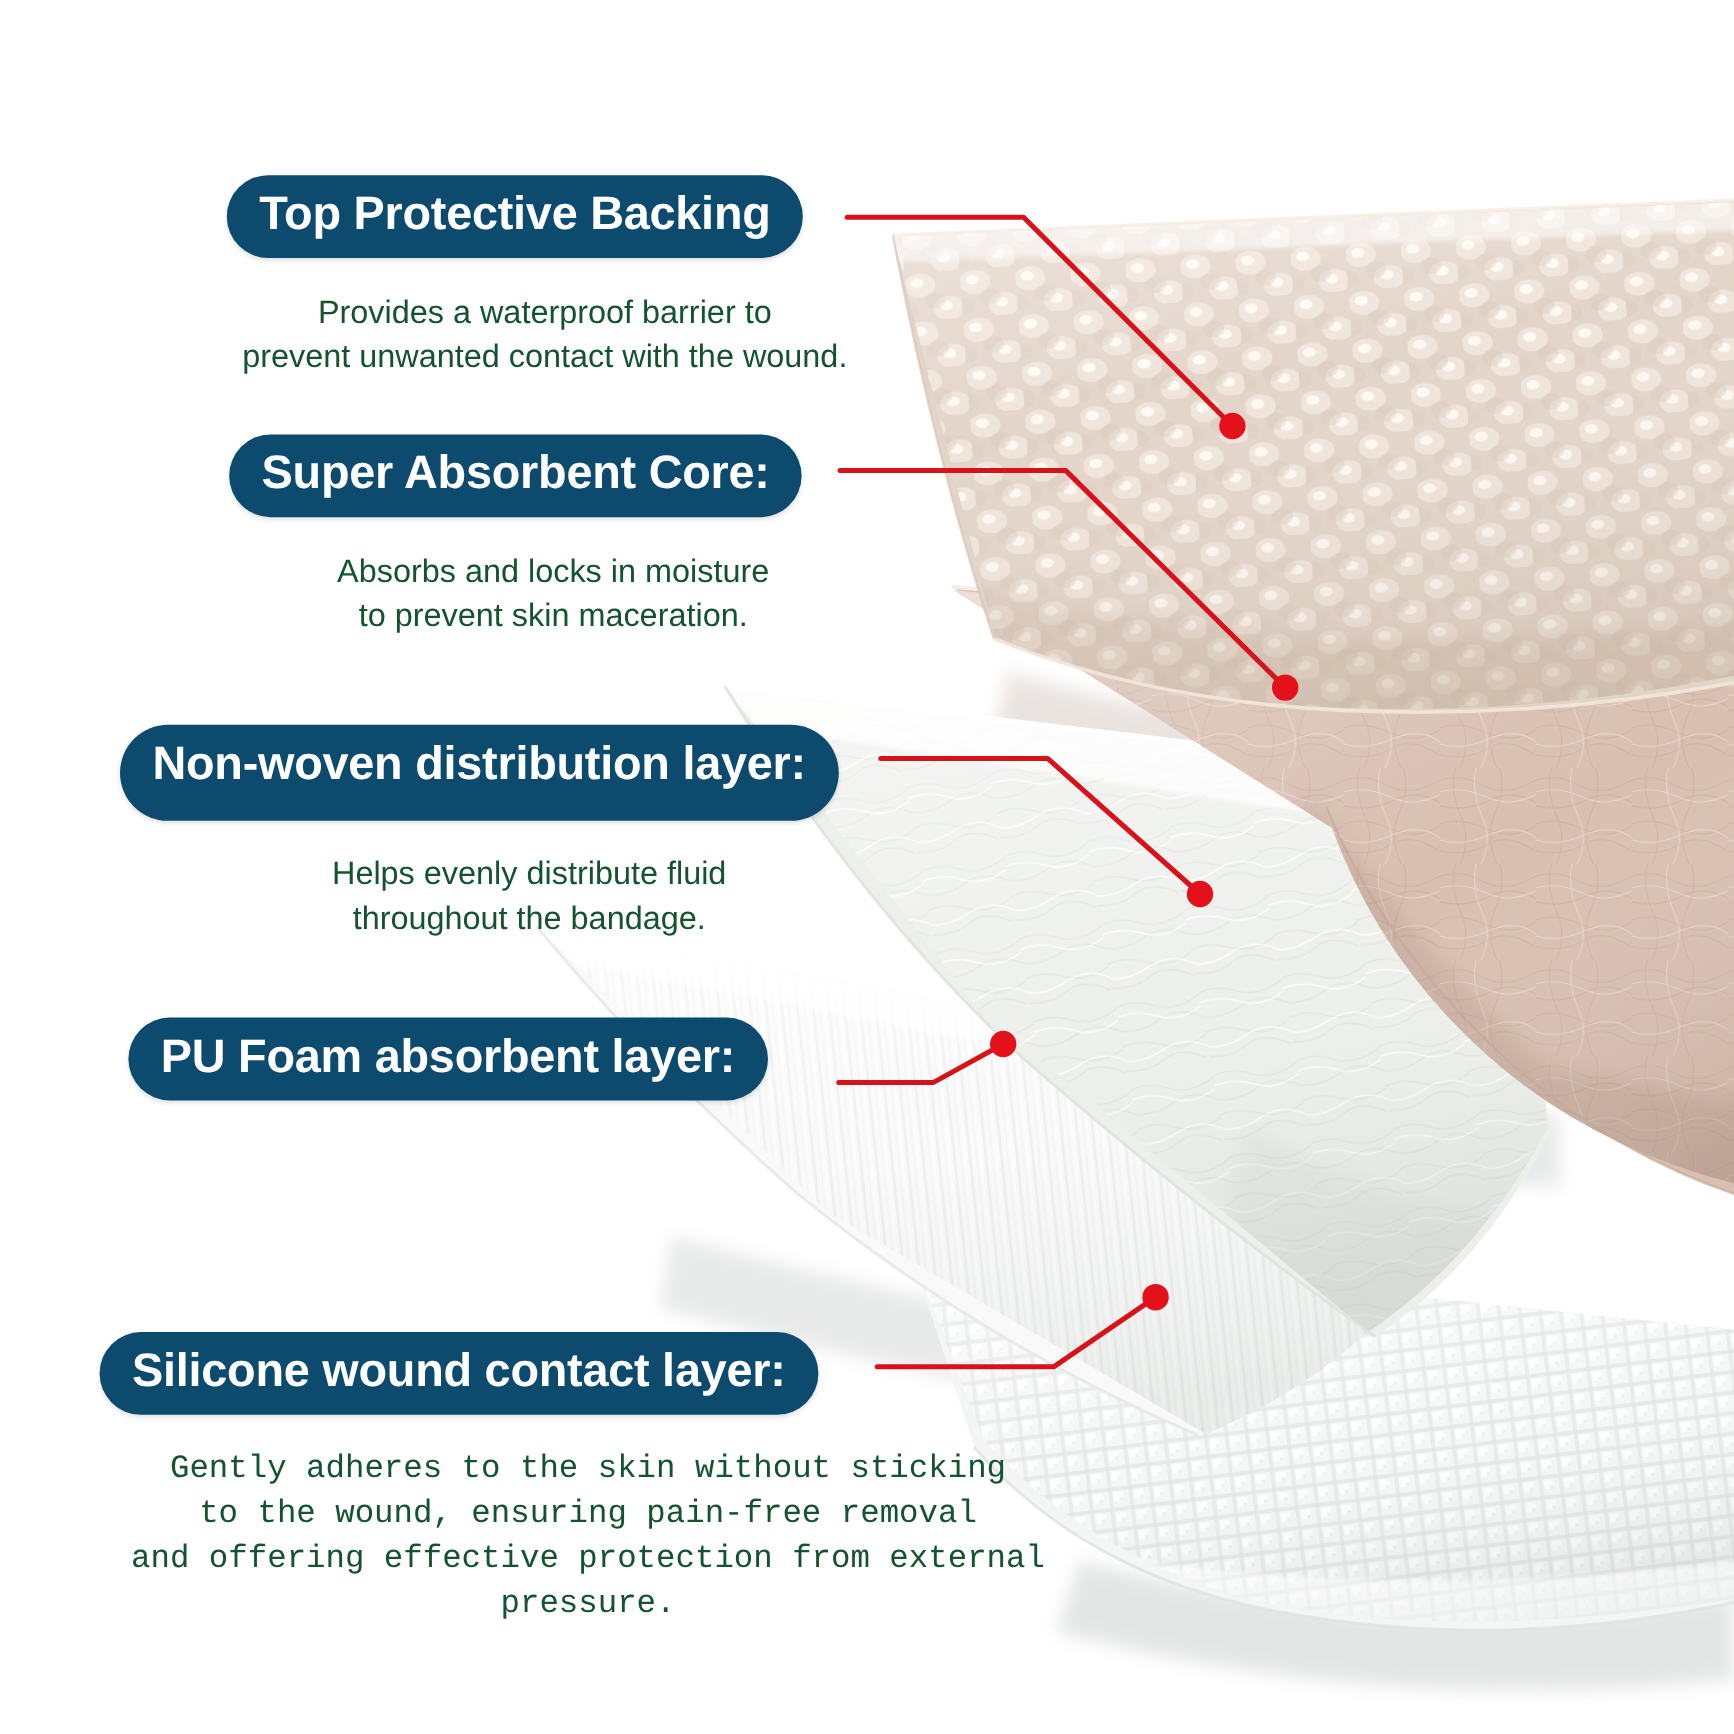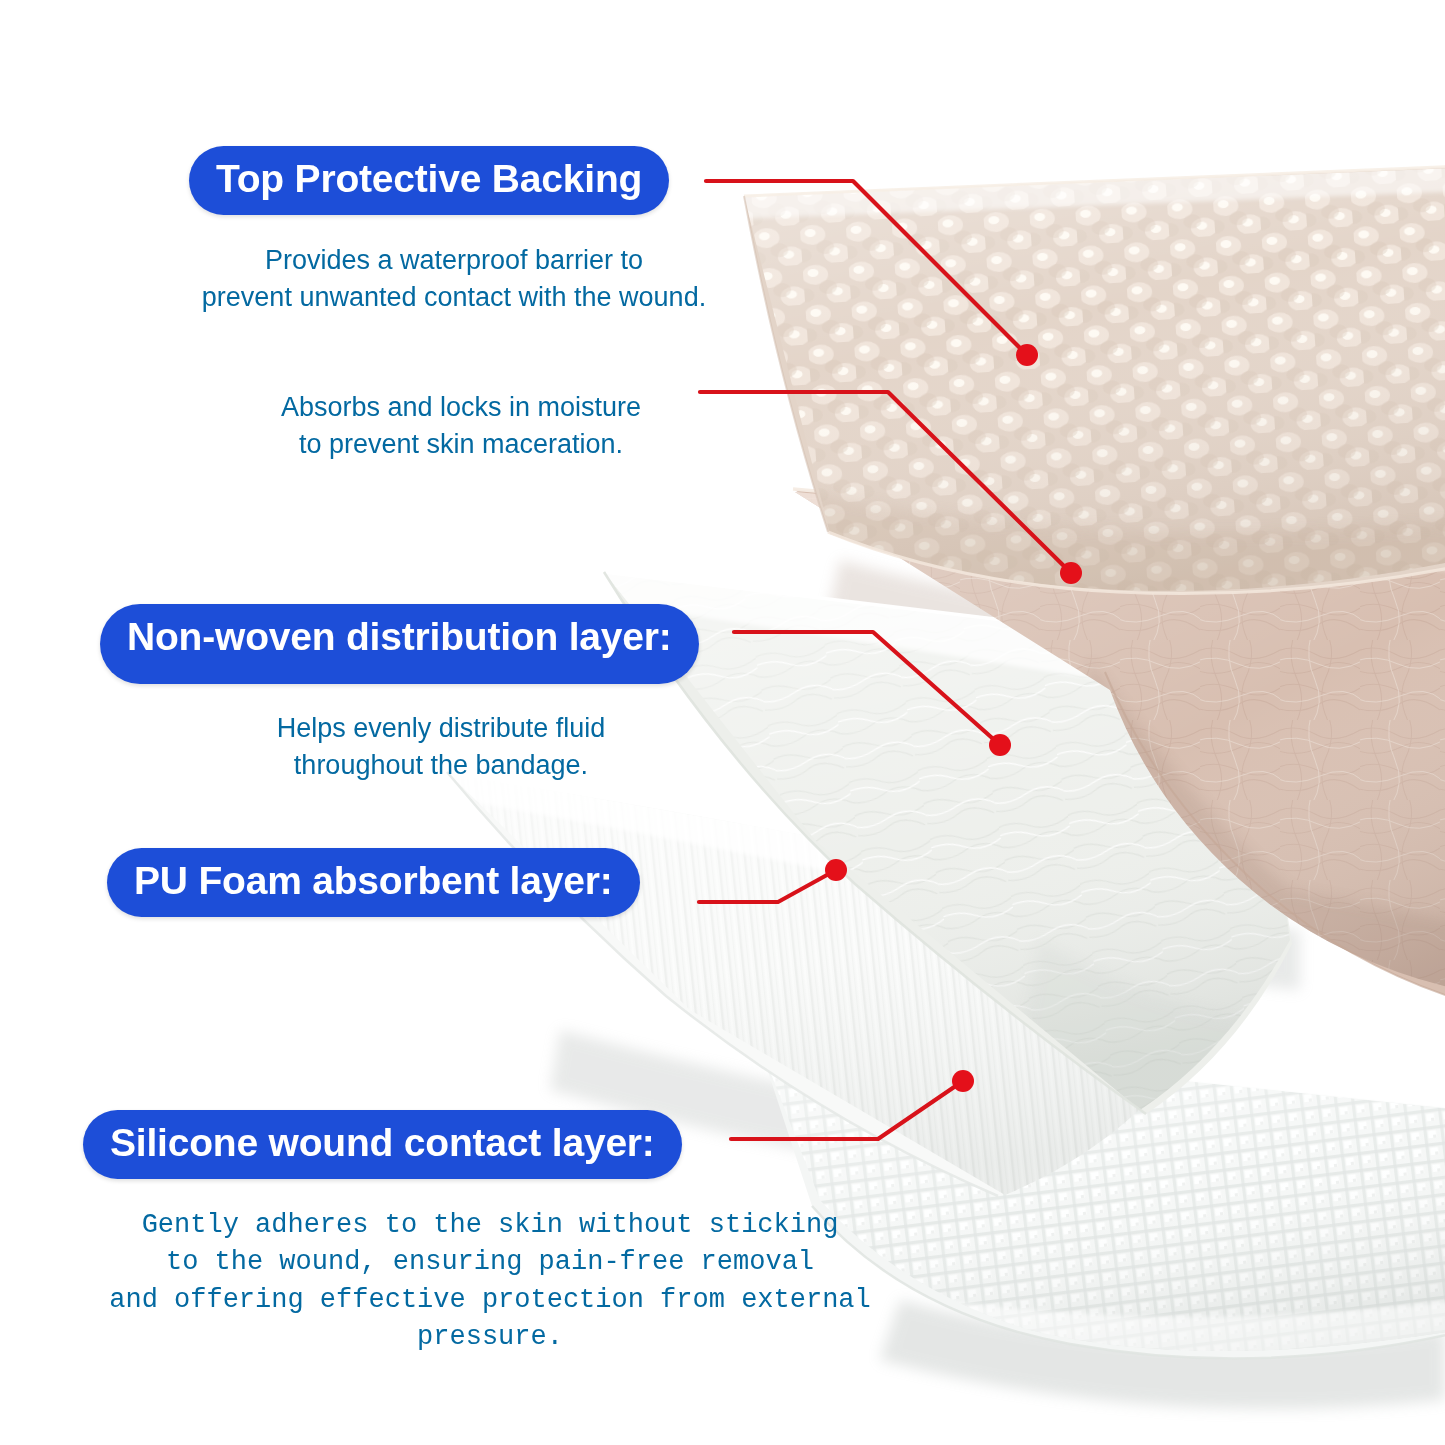--- a/index.html
+++ b/index.html
@@ -26,31 +26,31 @@
     pointer-events: none;
   }
   #product svg { display: block; width: 1445px; height: 1445px; }
 
   
   .callout {
     position: absolute;
   }
   .pill {
     display: inline-block;
-    background: #1d4ed8;
+    background: #0c4a6e;
     color: #ffffff;
     font-weight: bold;
     letter-spacing: -0.2px;
     border-radius: 999px;
     white-space: nowrap;
     box-shadow: 0 2px 4px rgba(0,0,0,0.13);
     line-height: 1;
   }
   .desc {
-    color: #0369a1;
+    color: #14532d;
     font-weight: normal;
     white-space: pre-line;
   }
 
   
   #callout-top-backing            { left: 189px; top: 146px; }
   #callout-top-backing .pill      { font-size: 39px; padding: 13px 27px 17px 27px; }
   #callout-top-backing .desc      { font-size: 27px; line-height: 1.36; text-align: center;
                                     margin-top: 27px; width: 610px; margin-left: -40px; }
 
@@ -286,20 +286,21 @@
     </g>
   </svg>
 
   <div class="callout" id="callout-top-backing">
     <div class="pill">Top Protective Backing</div>
     <div class="desc">Provides a waterproof barrier to
 prevent unwanted contact with the wound.</div>
   </div>
 
   <div class="callout" id="callout-absorbent-core">
+    <div class="pill">Super Absorbent Core:</div>
     <div class="desc">Absorbs and locks in moisture
 to prevent skin maceration.</div>
   </div>
 
   <div class="callout" id="callout-nonwoven">
     <div class="pill">Non-woven distribution layer:</div>
     <div class="desc">Helps evenly distribute fluid
 throughout the bandage.</div>
   </div>
 

